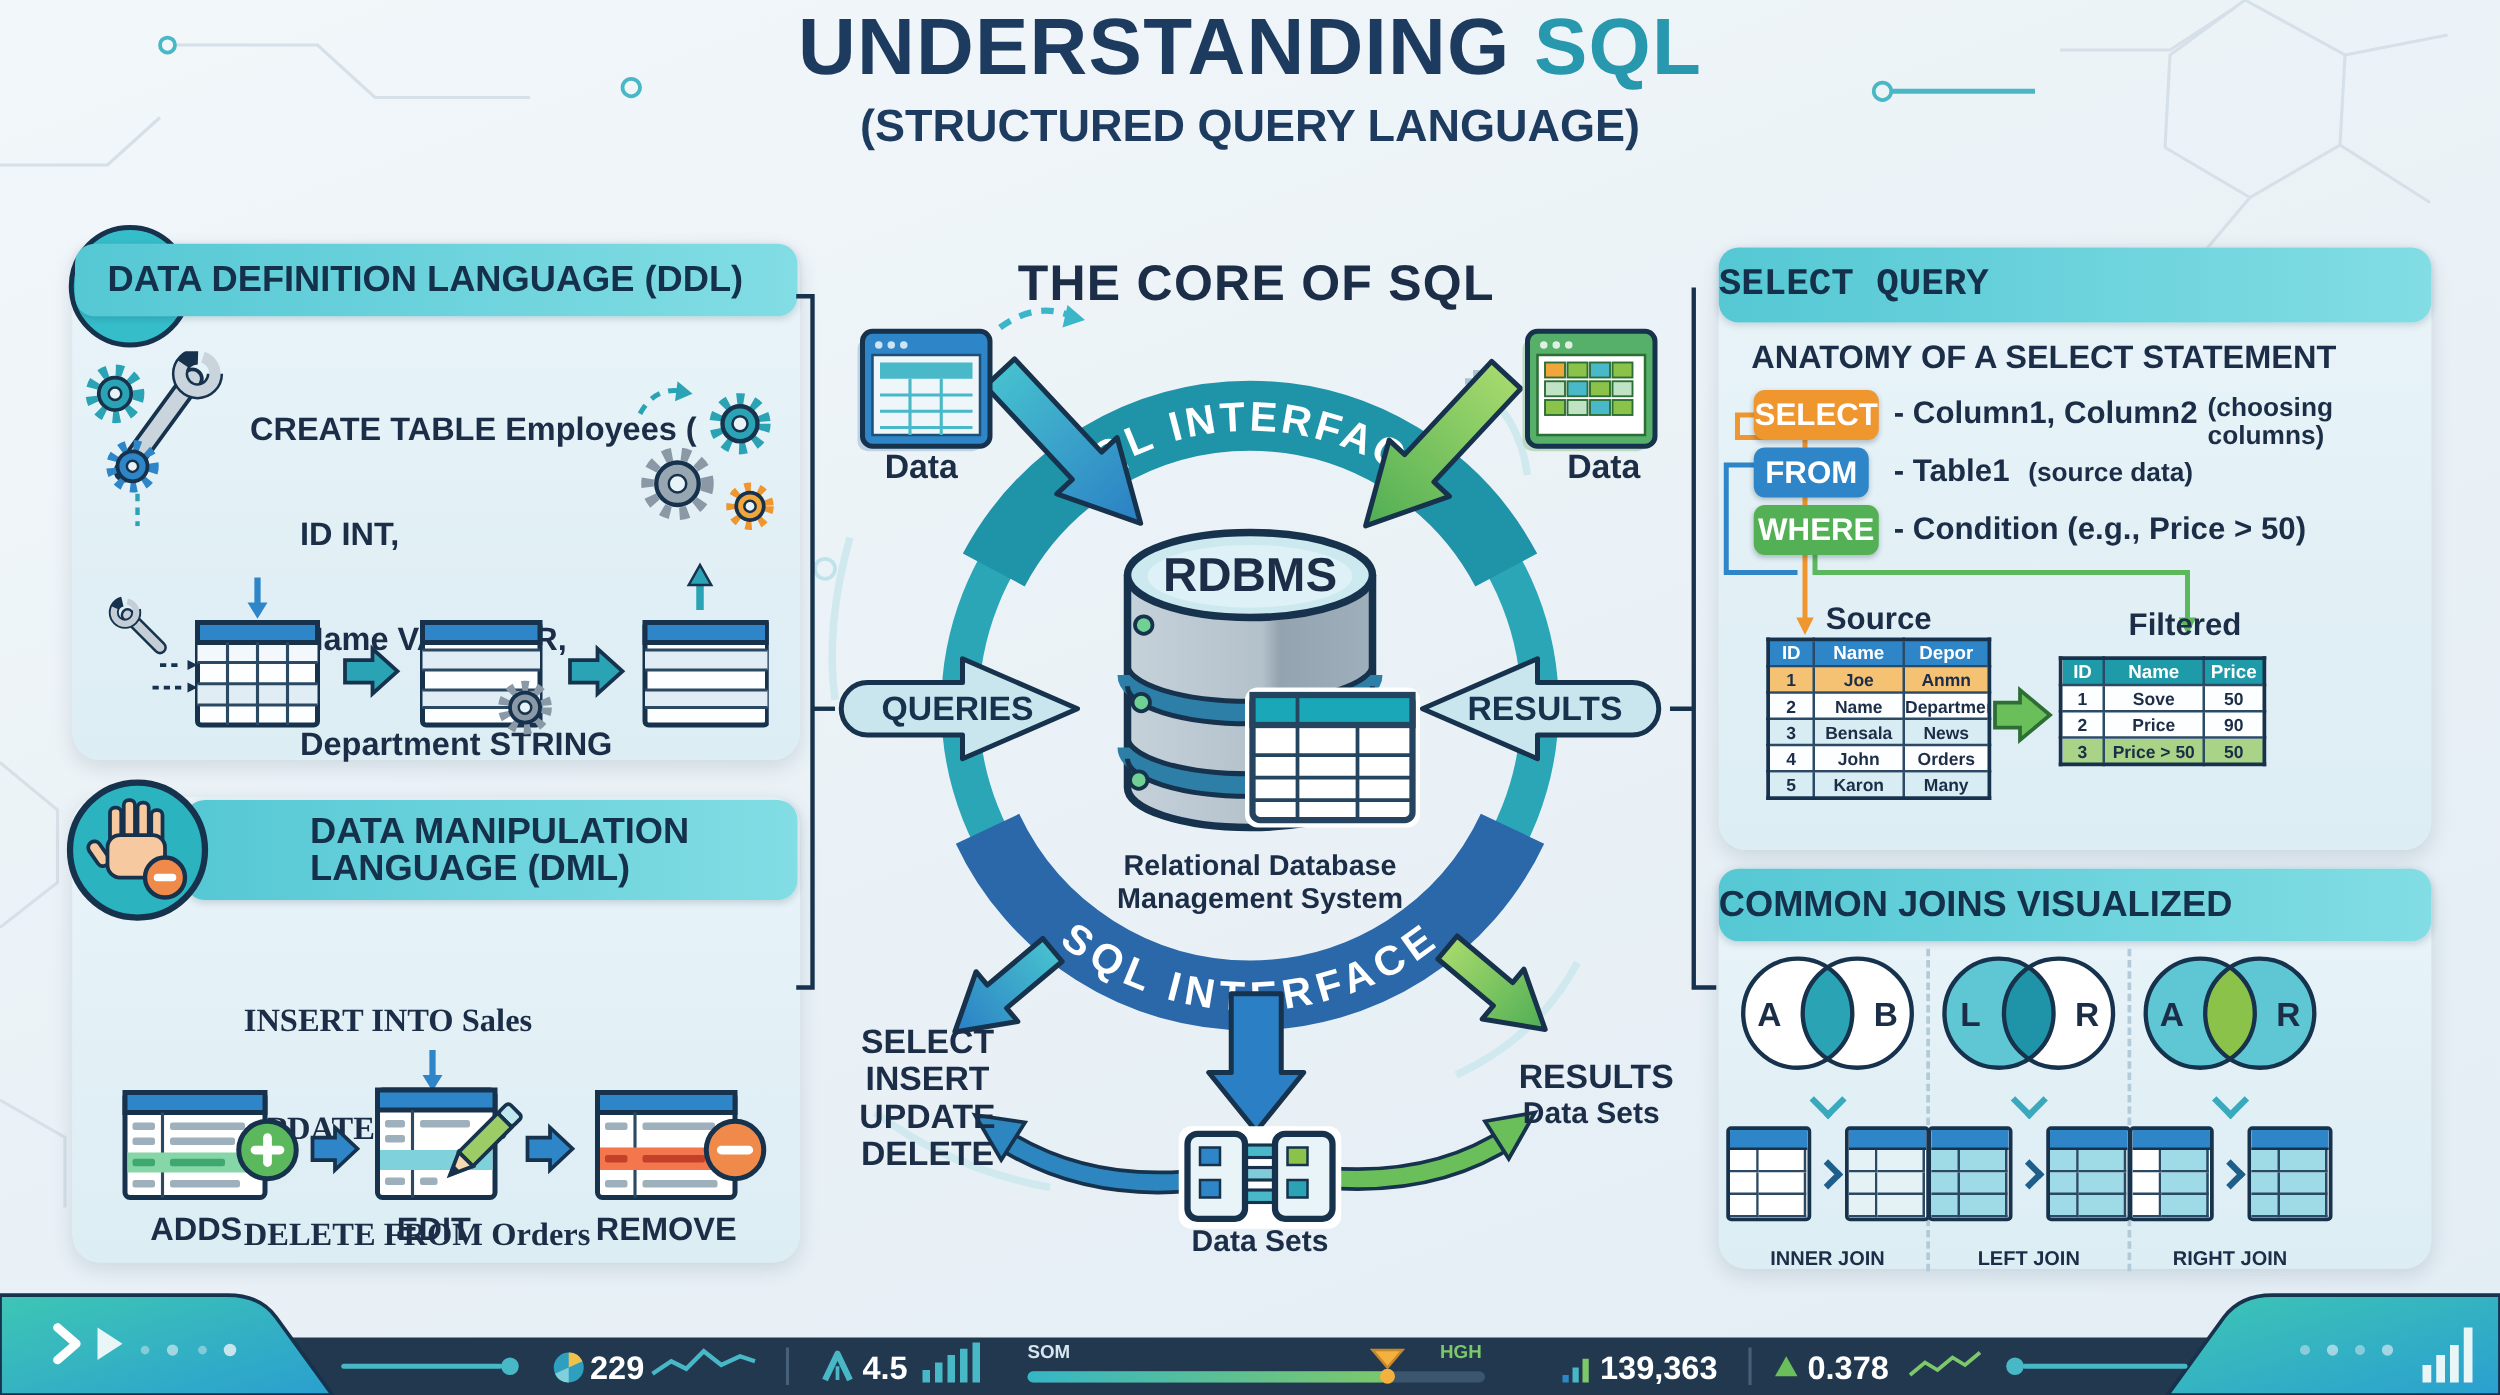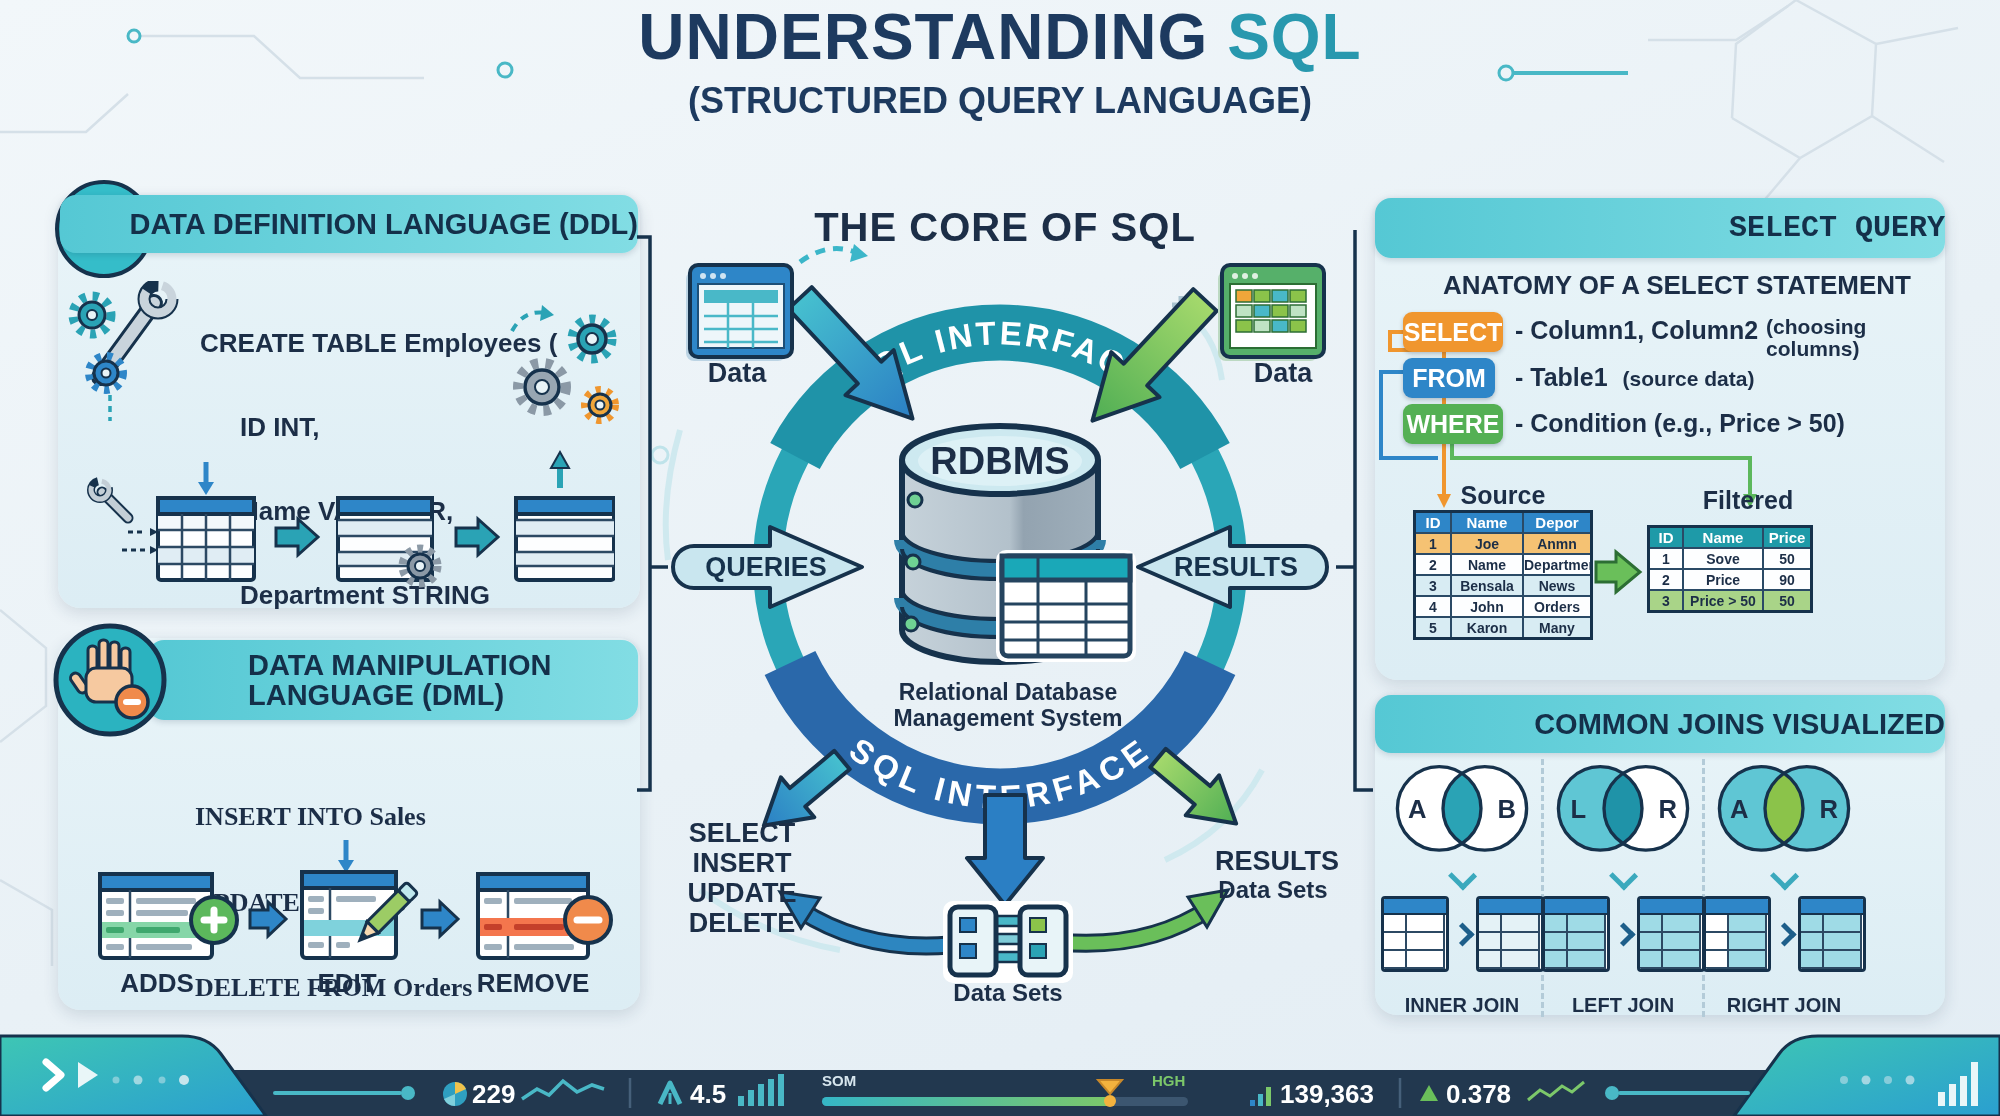--- a/index.html
+++ b/index.html
@@ -3,21 +3,21 @@
 <meta charset="utf-8">
 <style>
   html,body{margin:0;padding:0;background:#dfe8ee;}
   #stage{position:relative;width:2000px;height:1116px;overflow:hidden;
          background:linear-gradient(160deg,#f2f7fa 0%,#e9f1f6 55%,#e3edf4 100%);
          font-family:"Liberation Sans",sans-serif;color:#16324c;}
   .abs{position:absolute;}
   .panel{position:absolute;background:linear-gradient(180deg,#e9f4f8,#dcedf4);
          border-radius:22px;box-shadow:0 5px 16px rgba(25,55,85,.14);}
   .band{position:absolute;background:linear-gradient(90deg,#55c8d4,#82dde4);
-        border-radius:16px;display:flex;align-items:center;justify-content:flex-end;
+        border-radius:16px;display:flex;align-items:center;justify-content:flex-start;
         color:#14304a;font-weight:bold;box-shadow:0 2px 6px rgba(25,55,85,.18);}
   .code{position:absolute;font-weight:bold;color:#1c2e47;font-size:26px;line-height:28px;white-space:pre;}
   .code .ind{padding-left:40px;}
   .lbl{position:absolute;font-weight:bold;color:#1c2e47;transform:translateX(-50%);white-space:nowrap;}
   h1{margin:0;}
   
   table.stable{border-collapse:collapse;font-weight:bold;color:#1c2e47;table-layout:fixed;}
   table.stable td,table.stable th{border:2px solid #2a4a66;text-align:center;padding:0;height:19px;overflow:hidden;white-space:nowrap;}
   table.stable{border:3px solid #16324c;background:#fff;}
   .sq-src th{background:#2e86c8;color:#fff;font-size:15px;}
@@ -34,21 +34,21 @@
   .jtab .jh{height:14px;background:#2e86c8;border-bottom:2.5px solid #16324c;}
   .jtab .jb{flex:1;display:grid;grid-template-columns:38% 62%;grid-auto-rows:1fr;}
   .jtab .jb i{border-right:2px solid #2c4963;border-bottom:2px solid #2c4963;}
   .v-plain .jb i{background:#fff;}
   .v-light .jb i{background:#e4f2f6;}
   .v-teal  .jb i{background:#9fdbe6;}
   .v-half  .jb i:nth-child(odd){background:#fff;}
   .v-half  .jb i:nth-child(even){background:#9fdbe6;}
   .chev-right{width:12px;height:12px;border-top:5px solid #1d5e8a;border-right:5px solid #1d5e8a;transform:rotate(45deg);margin:0 5px;}
   .chev-down{width:16px;height:16px;border-right:5px solid #3aa9bd;border-bottom:5px solid #3aa9bd;transform:rotate(45deg);margin:8px auto 0;}
-  .jlabel{font-weight:bold;font-size:20px;color:#1c2e47;margin-top:22px;white-space:nowrap;}
+  .jlabel{font-weight:bold;font-size:16px;color:#1c2e47;margin-top:22px;white-space:nowrap;}
   .badge{position:absolute;height:40px;border-radius:9px;color:#fff;font-weight:bold;font-size:25px;display:flex;align-items:center;justify-content:center;box-shadow:0 2px 4px rgba(20,40,60,.25);}
   .clause-text{position:absolute;font-weight:bold;font-size:25px;color:#1c2e47;white-space:nowrap;}
   .clause-note{font-size:21px;display:inline-block;vertical-align:top;white-space:normal;width:130px;line-height:22px;margin-left:8px;}
 </style>
 </head>
 <body>
 
 <div id="stage">
 
   <svg class="abs" style="left:0;top:0" width="2000" height="1116" viewBox="0 0 2000 1116">
@@ -417,21 +417,21 @@
     </g>
     <text x="1277" y="870" text-anchor="middle" font-size="27" font-weight="bold" fill="#1c2e47">RESULTS</text>
     <text x="1273" y="898" text-anchor="middle" font-size="24" font-weight="bold" fill="#1c2e47">Data Sets</text>
     <text x="1008" y="1001" text-anchor="middle" font-size="24" font-weight="bold" fill="#1c2e47">Data Sets</text>
   </svg>
 
   <div class="panel" style="left:1375px;top:198px;width:570px;height:482px;">
     <div class="band" style="left:0;top:0;width:570px;height:60px;font-size:30px;font-family:Liberation Mono, monospace;">
       <span>SELECT QUERY</span>
     </div>
-    <div class="lbl" style="left:260px;top:72px;font-size:26px;margin-left:42px;">ANATOMY OF A SELECT STATEMENT</div>
+    <div class="lbl" style="left:260px;top:72px;font-size:26px;">ANATOMY OF A SELECT STATEMENT</div>
 
     <svg class="abs" style="left:0;top:0;pointer-events:none" width="570" height="482" viewBox="1375 198 570 482">
       <path d="M1405,332 H1390 V350 H1444 V496" fill="none" stroke="#f0962e" stroke-width="4"></path>
       <polygon points="1437,494 1451,494 1444,508" fill="#f0962e"></polygon>
       <path d="M1409,372 H1381 V458 H1438" fill="none" stroke="#2e86c8" stroke-width="4"></path>
       <path d="M1452,440 V458 H1750 V496" fill="none" stroke="#5cb85c" stroke-width="4"></path>
       <polygon points="1743,494 1757,494 1750,508" fill="#5cb85c"></polygon>
       <path d="M1596,562 H1616 V552 L1640,572 L1616,592 V582 H1596 Z" fill="#6abf5a" stroke="#2c6e34" stroke-width="3"></path>
     </svg>
 

